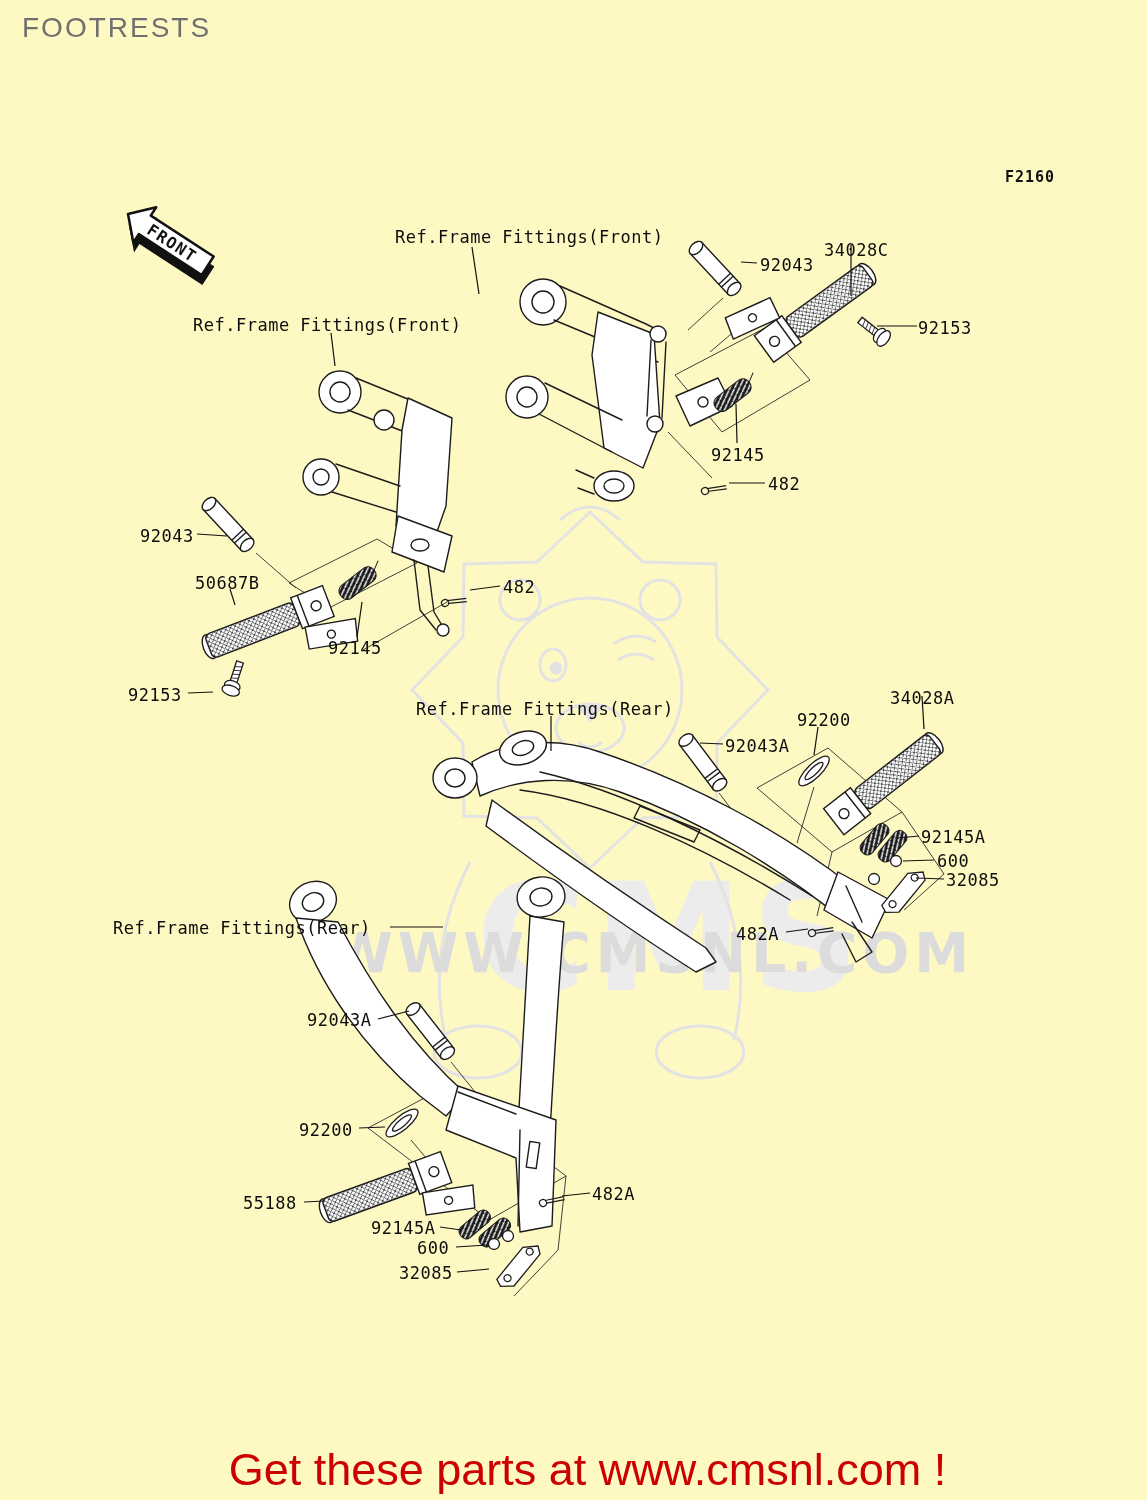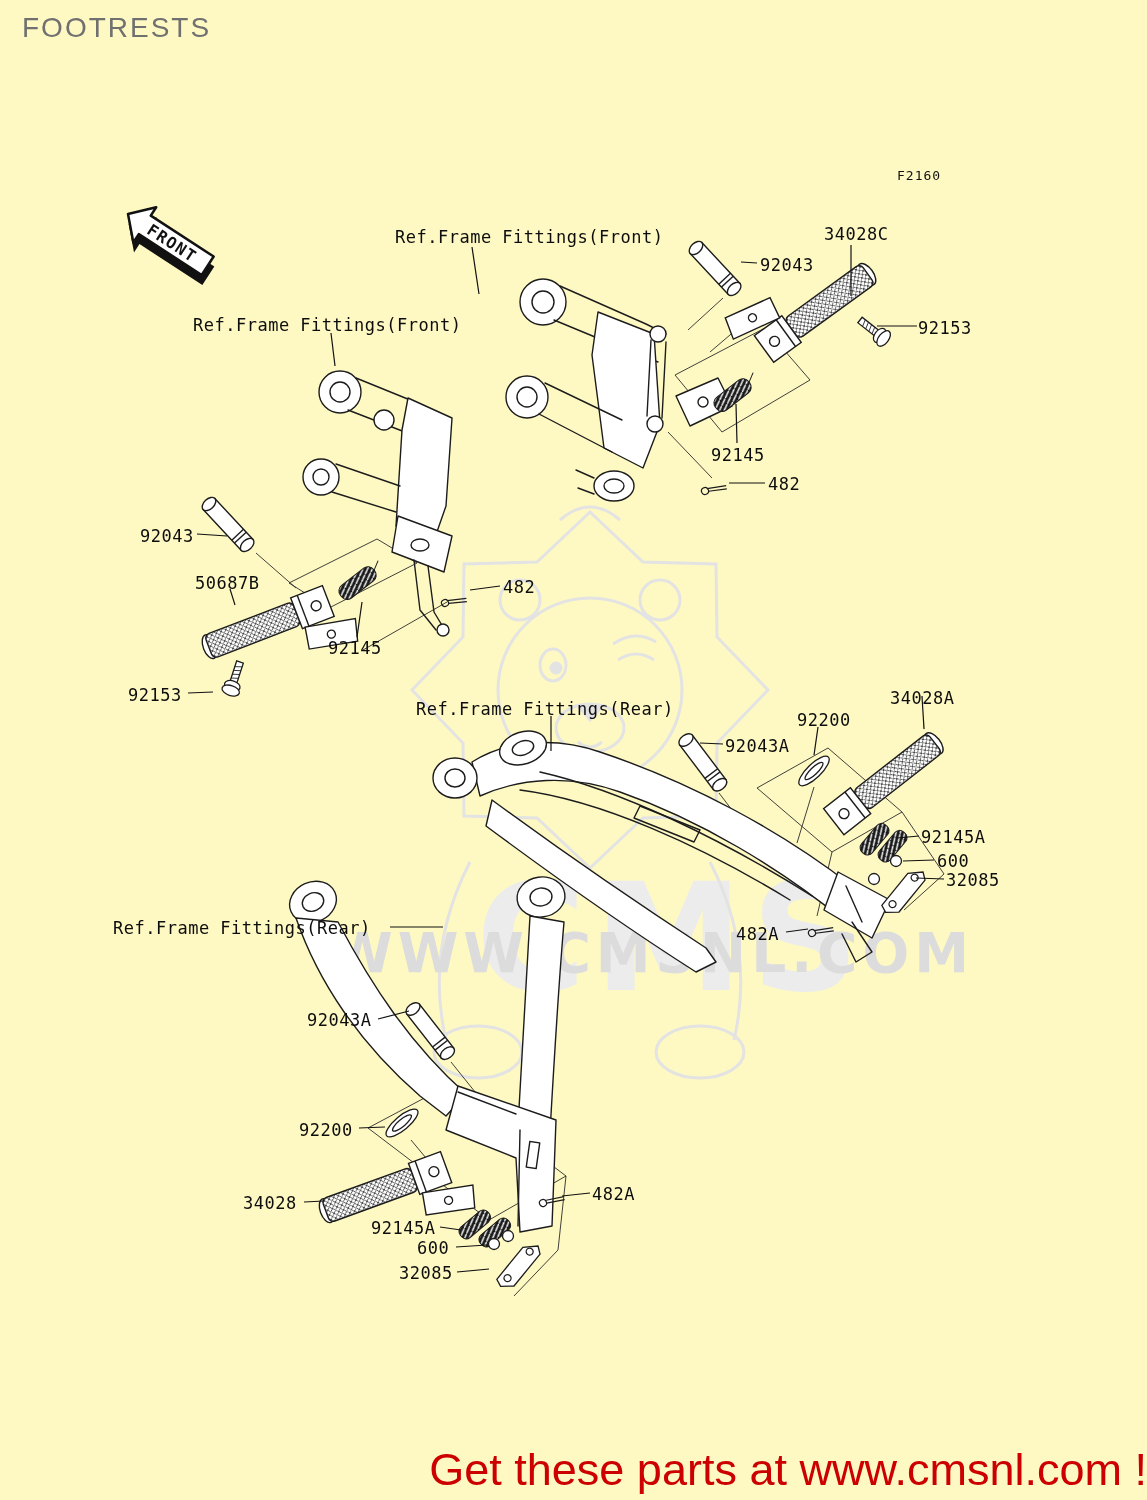--- a/index.html
+++ b/index.html
@@ -3,23 +3,23 @@
 <meta charset="utf-8">
 <style>
   html,body{margin:0;padding:0;background:#ffffff;}
   #page{position:relative;width:1147px;height:1500px;background:#fef9c3;overflow:hidden;
         font-family:"Liberation Sans", sans-serif;}
   #diagram-svg{position:absolute;left:0;top:0;width:1147px;height:1500px;}
   .callout{position:absolute;font-family:"DejaVu Sans Mono", monospace;font-weight:normal;
            font-size:17px;letter-spacing:0.5px;color:#0d0d0d;white-space:nowrap;z-index:5;}
   .page-title{position:absolute;left:22px;top:12px;font-size:28px;letter-spacing:2px;
               color:#707070;font-family:"Liberation Sans", sans-serif;z-index:5;}
-  .fig-code{position:absolute;left:897px;top:168px;font-family:"DejaVu Sans Mono", monospace;
-            font-weight:normal;font-size:13px;letter-spacing:1px;color:#111;z-index:5;}
-  .footer-line{position:absolute;left:0;right:0;top:1444px;text-align:right;font-size:45px;
+  .fig-code{position:absolute;left:1005px;top:168px;font-family:"DejaVu Sans Mono", monospace;
+            font-weight:bold;font-size:15px;letter-spacing:1px;color:#111;z-index:5;}
+  .footer-line{position:absolute;left:0;right:0;top:1444px;text-align:center;font-size:45px;
                color:#cc0000;font-family:"Liberation Sans", sans-serif;z-index:5;margin-left:28px;}
 </style>
 </head>
 <body>
 
 <div id="page">
 
   <div class="page-title">FOOTRESTS</div>
   <div class="fig-code">F2160</div>
 
@@ -341,41 +341,41 @@
 
     <g transform="translate(128,214) rotate(33)">
       <polygon points="6,8 26,-13 26,-3 101,-3 101,19 26,19 26,29" fill="#111"></polygon>
       <polygon points="0,0 20,-21 20,-11 95,-11 95,11 20,11 20,21" fill="#fff" stroke="#111" stroke-width="2.5" stroke-linejoin="round"></polygon>
       <text x="25" y="6" font-family="DejaVu Sans Mono, monospace" font-weight="bold" font-size="16" letter-spacing="1.5" fill="#111">FRONT</text>
     </g>
   </svg>
 
   <div class="callout" style="left:395px;top:227px">Ref.Frame Fittings(Front)</div>
   <div class="callout" style="left:760px;top:255px">92043</div>
-  <div class="callout" style="left:824px;top:224px">34028C</div>
+  <div class="callout" style="left:824px;top:240px">34028C</div>
   <div class="callout" style="left:918px;top:318px">92153</div>
   <div class="callout" style="left:193px;top:315px">Ref.Frame Fittings(Front)</div>
   <div class="callout" style="left:711px;top:445px">92145</div>
   <div class="callout" style="left:768px;top:474px">482</div>
   <div class="callout" style="left:140px;top:526px">92043</div>
   <div class="callout" style="left:195px;top:573px">50687B</div>
   <div class="callout" style="left:503px;top:577px">482</div>
   <div class="callout" style="left:328px;top:638px">92145</div>
   <div class="callout" style="left:128px;top:685px">92153</div>
   <div class="callout" style="left:416px;top:699px">Ref.Frame Fittings(Rear)</div>
   <div class="callout" style="left:890px;top:688px">34028A</div>
   <div class="callout" style="left:797px;top:710px">92200</div>
   <div class="callout" style="left:725px;top:736px">92043A</div>
   <div class="callout" style="left:921px;top:827px">92145A</div>
   <div class="callout" style="left:937px;top:851px">600</div>
   <div class="callout" style="left:946px;top:870px">32085</div>
   <div class="callout" style="left:113px;top:918px">Ref.Frame Fittings(Rear)</div>
   <div class="callout" style="left:736px;top:924px">482A</div>
   <div class="callout" style="left:307px;top:1010px">92043A</div>
   <div class="callout" style="left:299px;top:1120px">92200</div>
-  <div class="callout" style="left:243px;top:1193px">34028</div>
+  <div class="callout" style="left:243px;top:1193px">55188</div>
   <div class="callout" style="left:592px;top:1184px">482A</div>
   <div class="callout" style="left:371px;top:1218px">92145A</div>
   <div class="callout" style="left:417px;top:1238px">600</div>
   <div class="callout" style="left:399px;top:1263px">32085</div>
 
   <div class="footer-line">Get these parts at www.cmsnl.com !</div>
 </div>
 
 </body></html>

